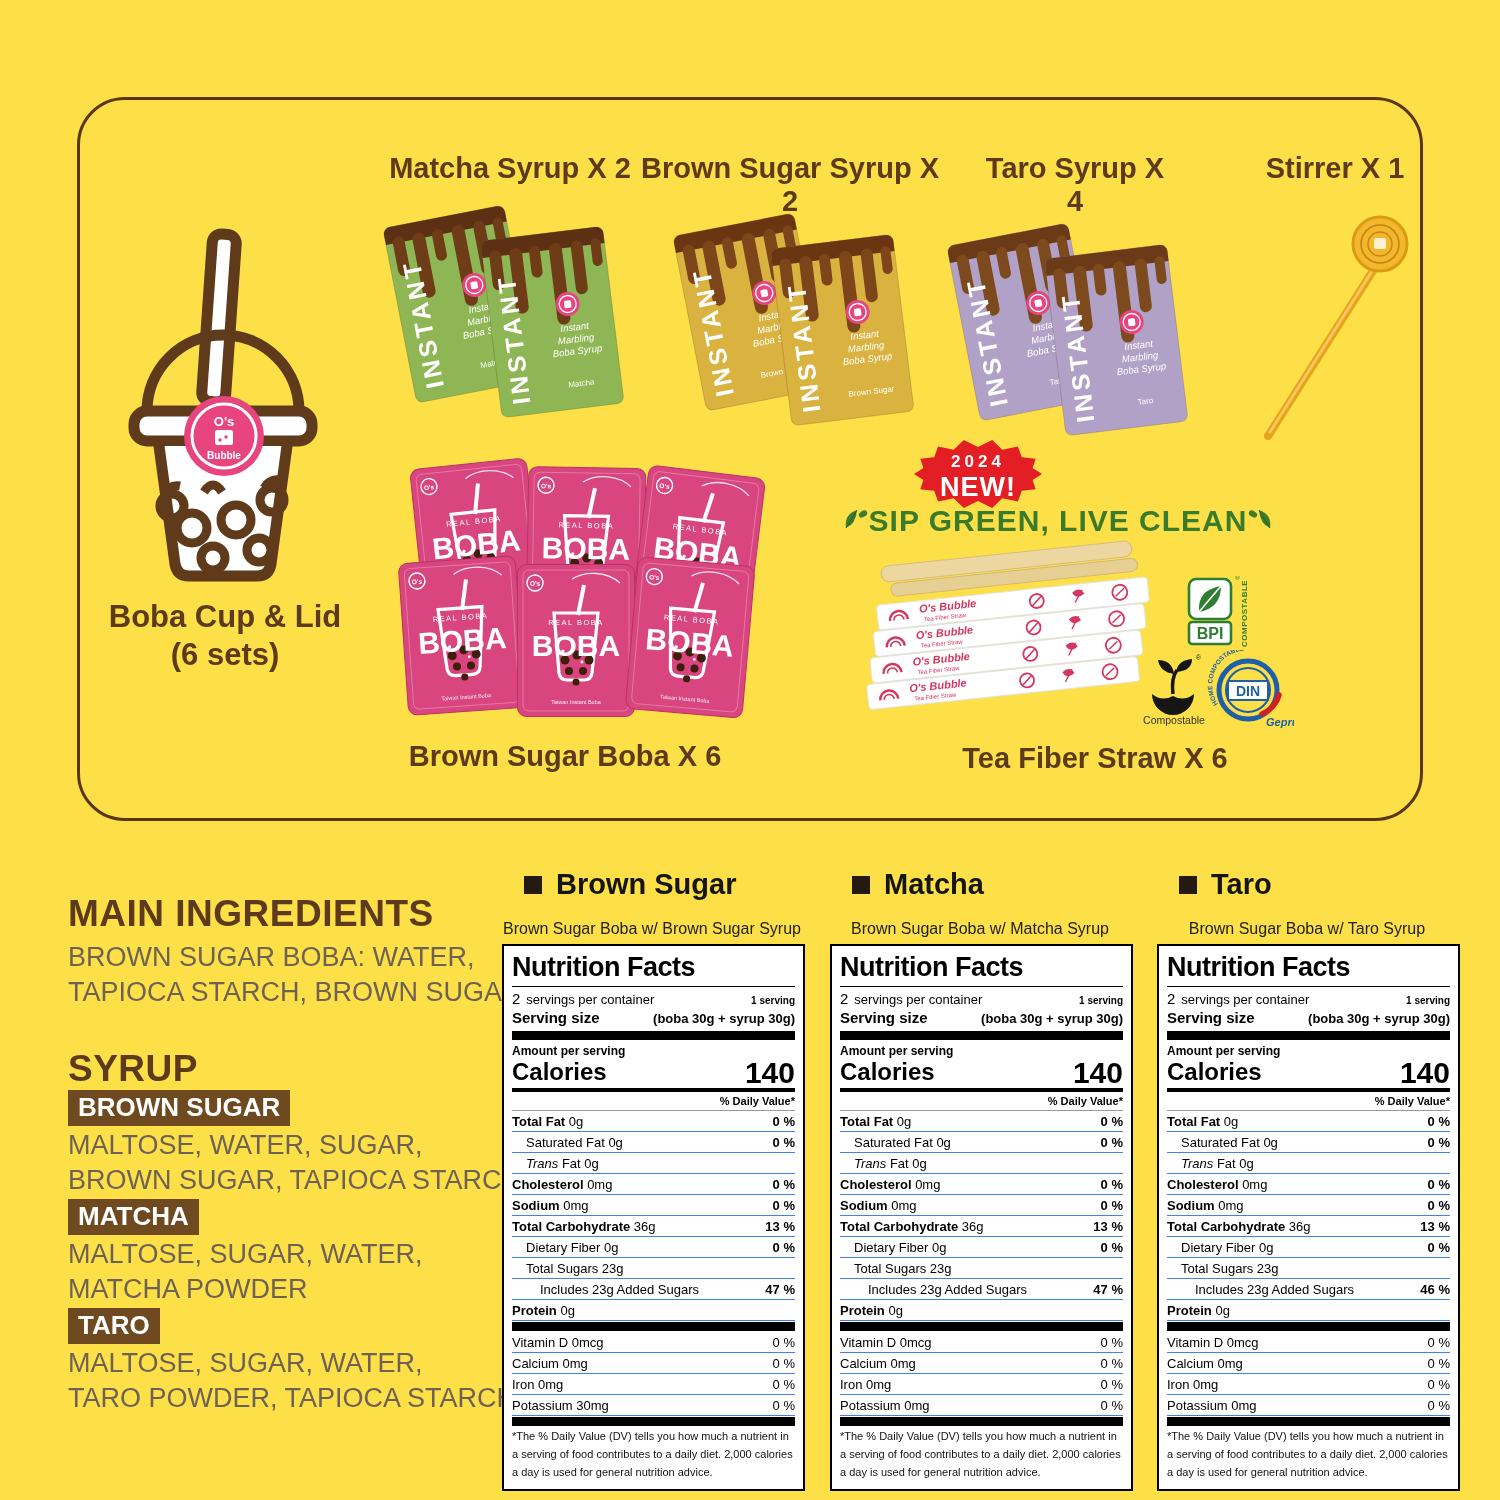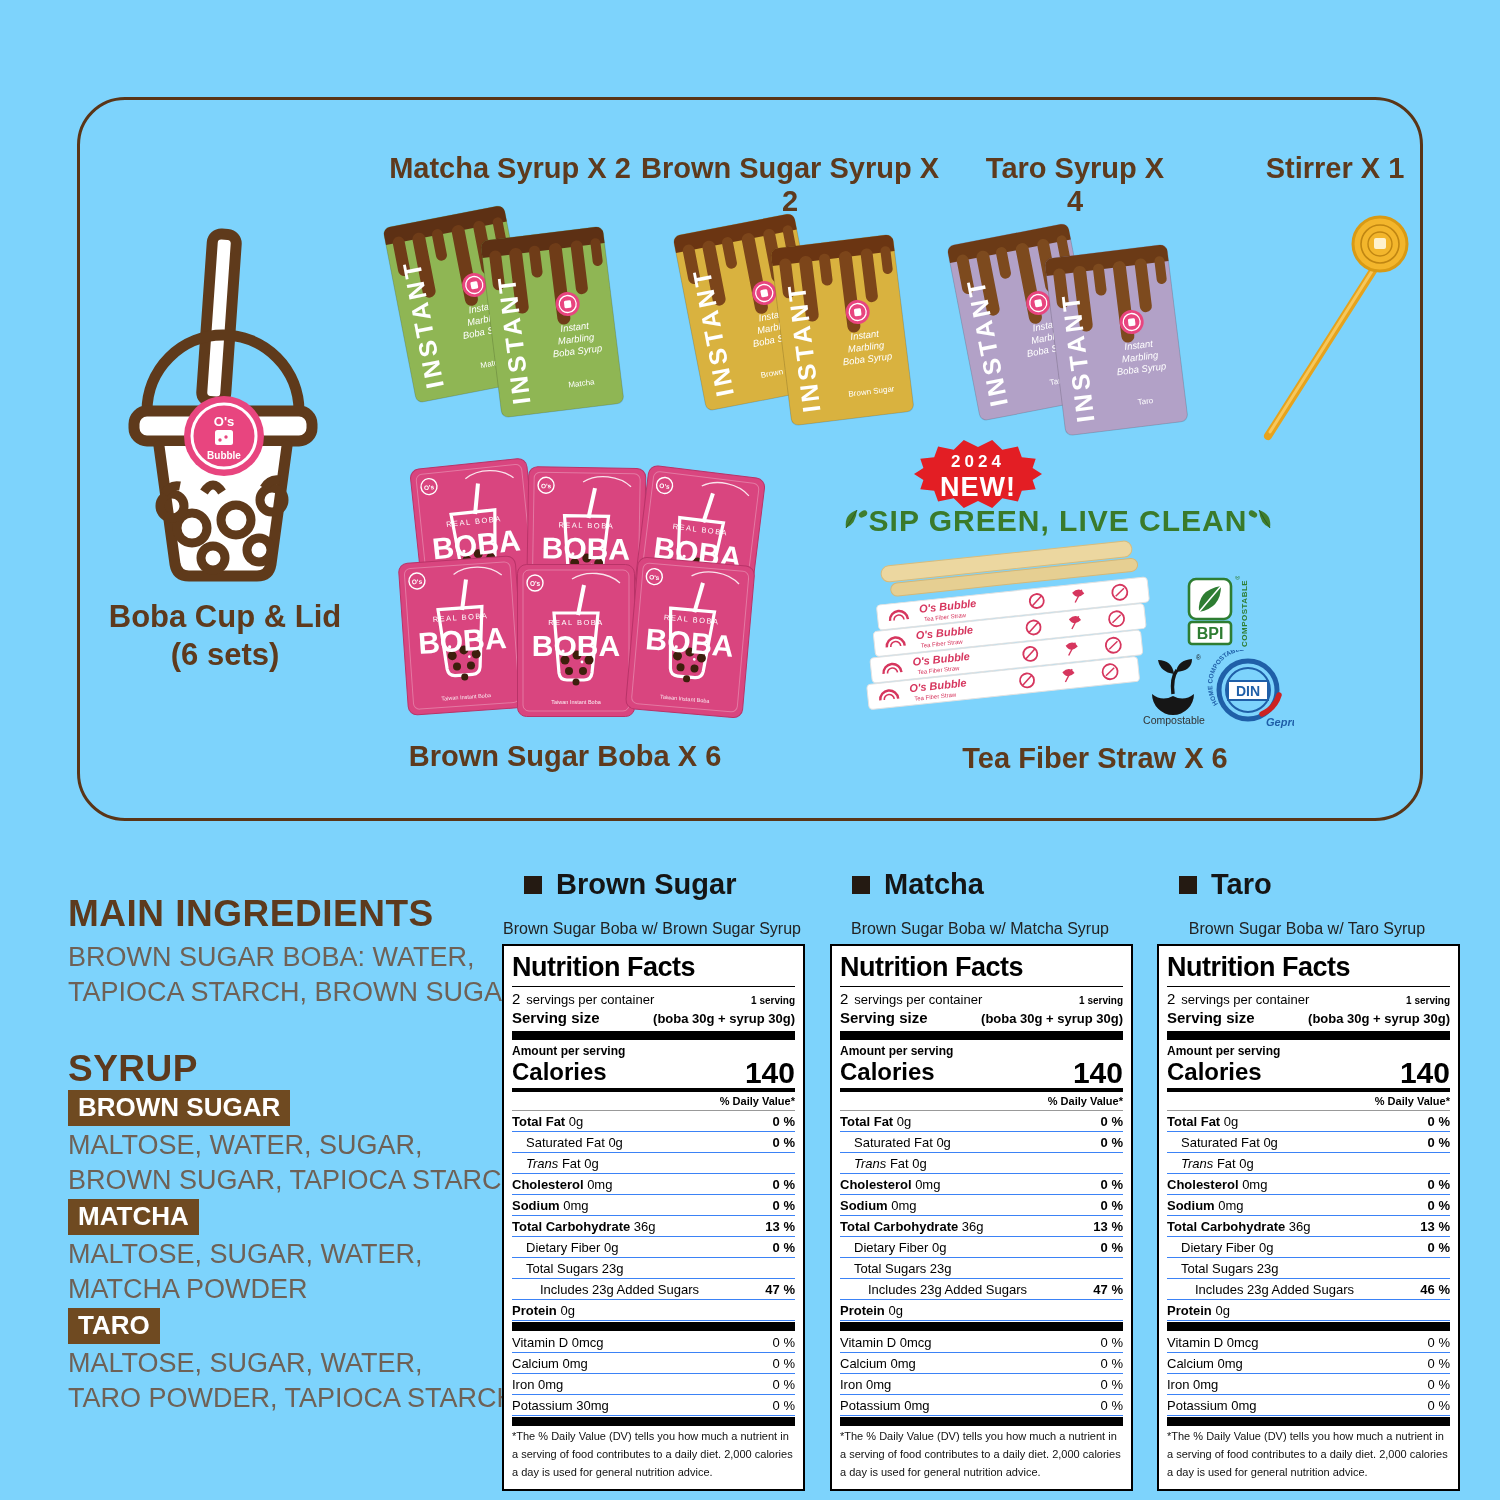--- a/index.html
+++ b/index.html
@@ -1,16 +1,16 @@
 <!DOCTYPE html>
 <html><head>
 <meta charset="utf-8">
 <style>
   html,body{margin:0;padding:0;background:#fff;}
-  .canvas{position:relative;width:1500px;height:1500px;background:#7dd3fc;overflow:hidden;
+  .canvas{position:relative;width:1500px;height:1500px;background:#fde047;overflow:hidden;
           font-family:"Liberation Sans",sans-serif;}
   svg text{font-family:"Liberation Sans",sans-serif;}
   .abs{position:absolute;}
 
   
   .kit-box{position:absolute;left:77px;top:97px;width:1340px;height:718px;
            border:3px solid #5a3517;border-radius:48px;}
   .kit-label{position:absolute;color:#5e3a1d;font-weight:bold;font-size:29px;text-align:center;}
   .cup-label{position:absolute;left:80px;top:598px;width:290px;text-align:center;
              color:#5e3a1d;font-weight:bold;font-size:31px;line-height:38px;}

